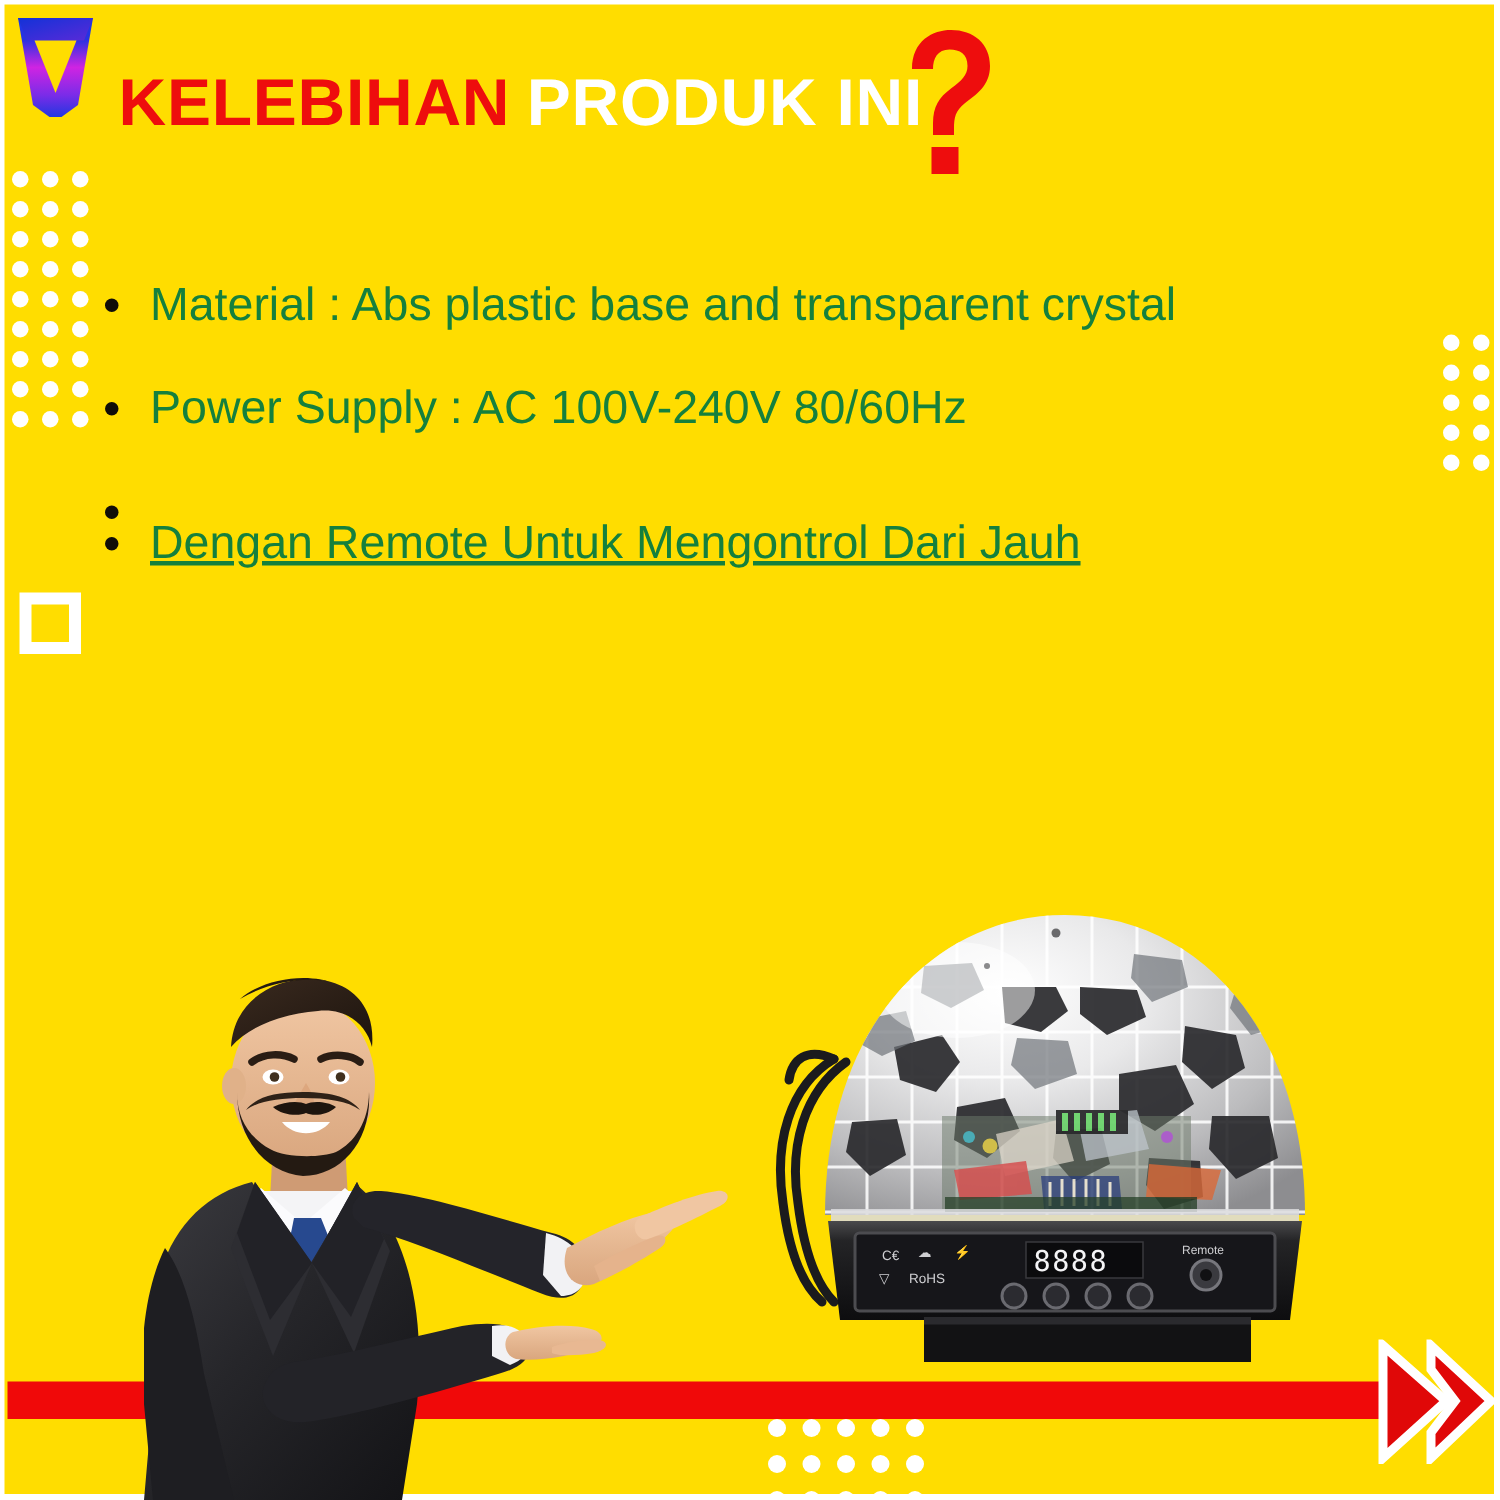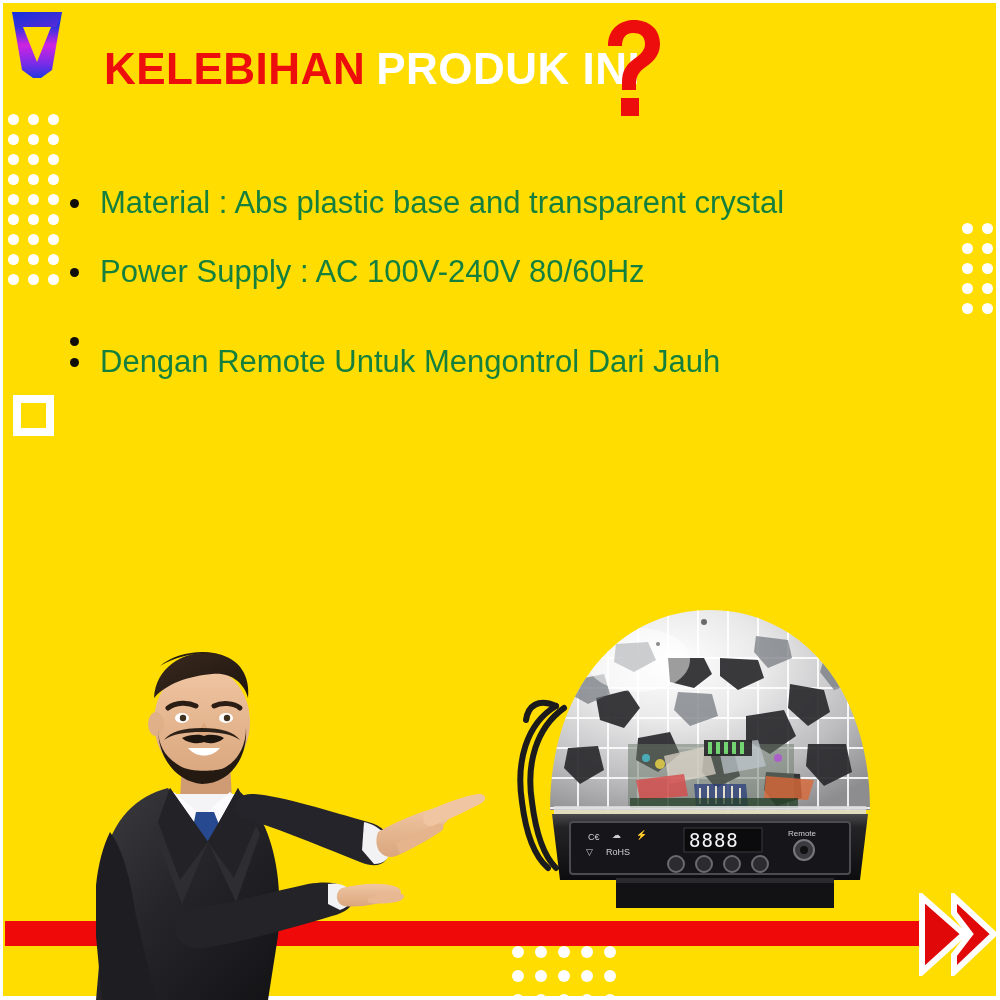--- a/index.html
+++ b/index.html
@@ -32,21 +32,21 @@
     position: absolute;
     left: 8px;
     top: 4px;
     width: 58px;
     height: 82px;
   }
 
   
   .title-row {
     position: absolute;
-    left: 104px;
+    left: 79px;
     top: 47px;
     display: flex;
     align-items: flex-start;
   }
   .title-text {
     font-size: 44px;
     font-weight: bold;
     letter-spacing: 0.5px;
     line-height: 1;
     white-space: nowrap;
@@ -129,20 +129,21 @@
     left: 2px;
     top: 13px;
     width: 9px;
     height: 9px;
     border-radius: 50%;
     background: #100d08;
   }
   .bullets li .l2 {
     display: block;
     margin-top: 56px;
+    text-decoration: underline;
   }
 
   
   .red-bar {
     position: absolute;
     left: 5px;
     top: 921px;
     width: 922px;
     height: 25px;
     background: #f00909;

